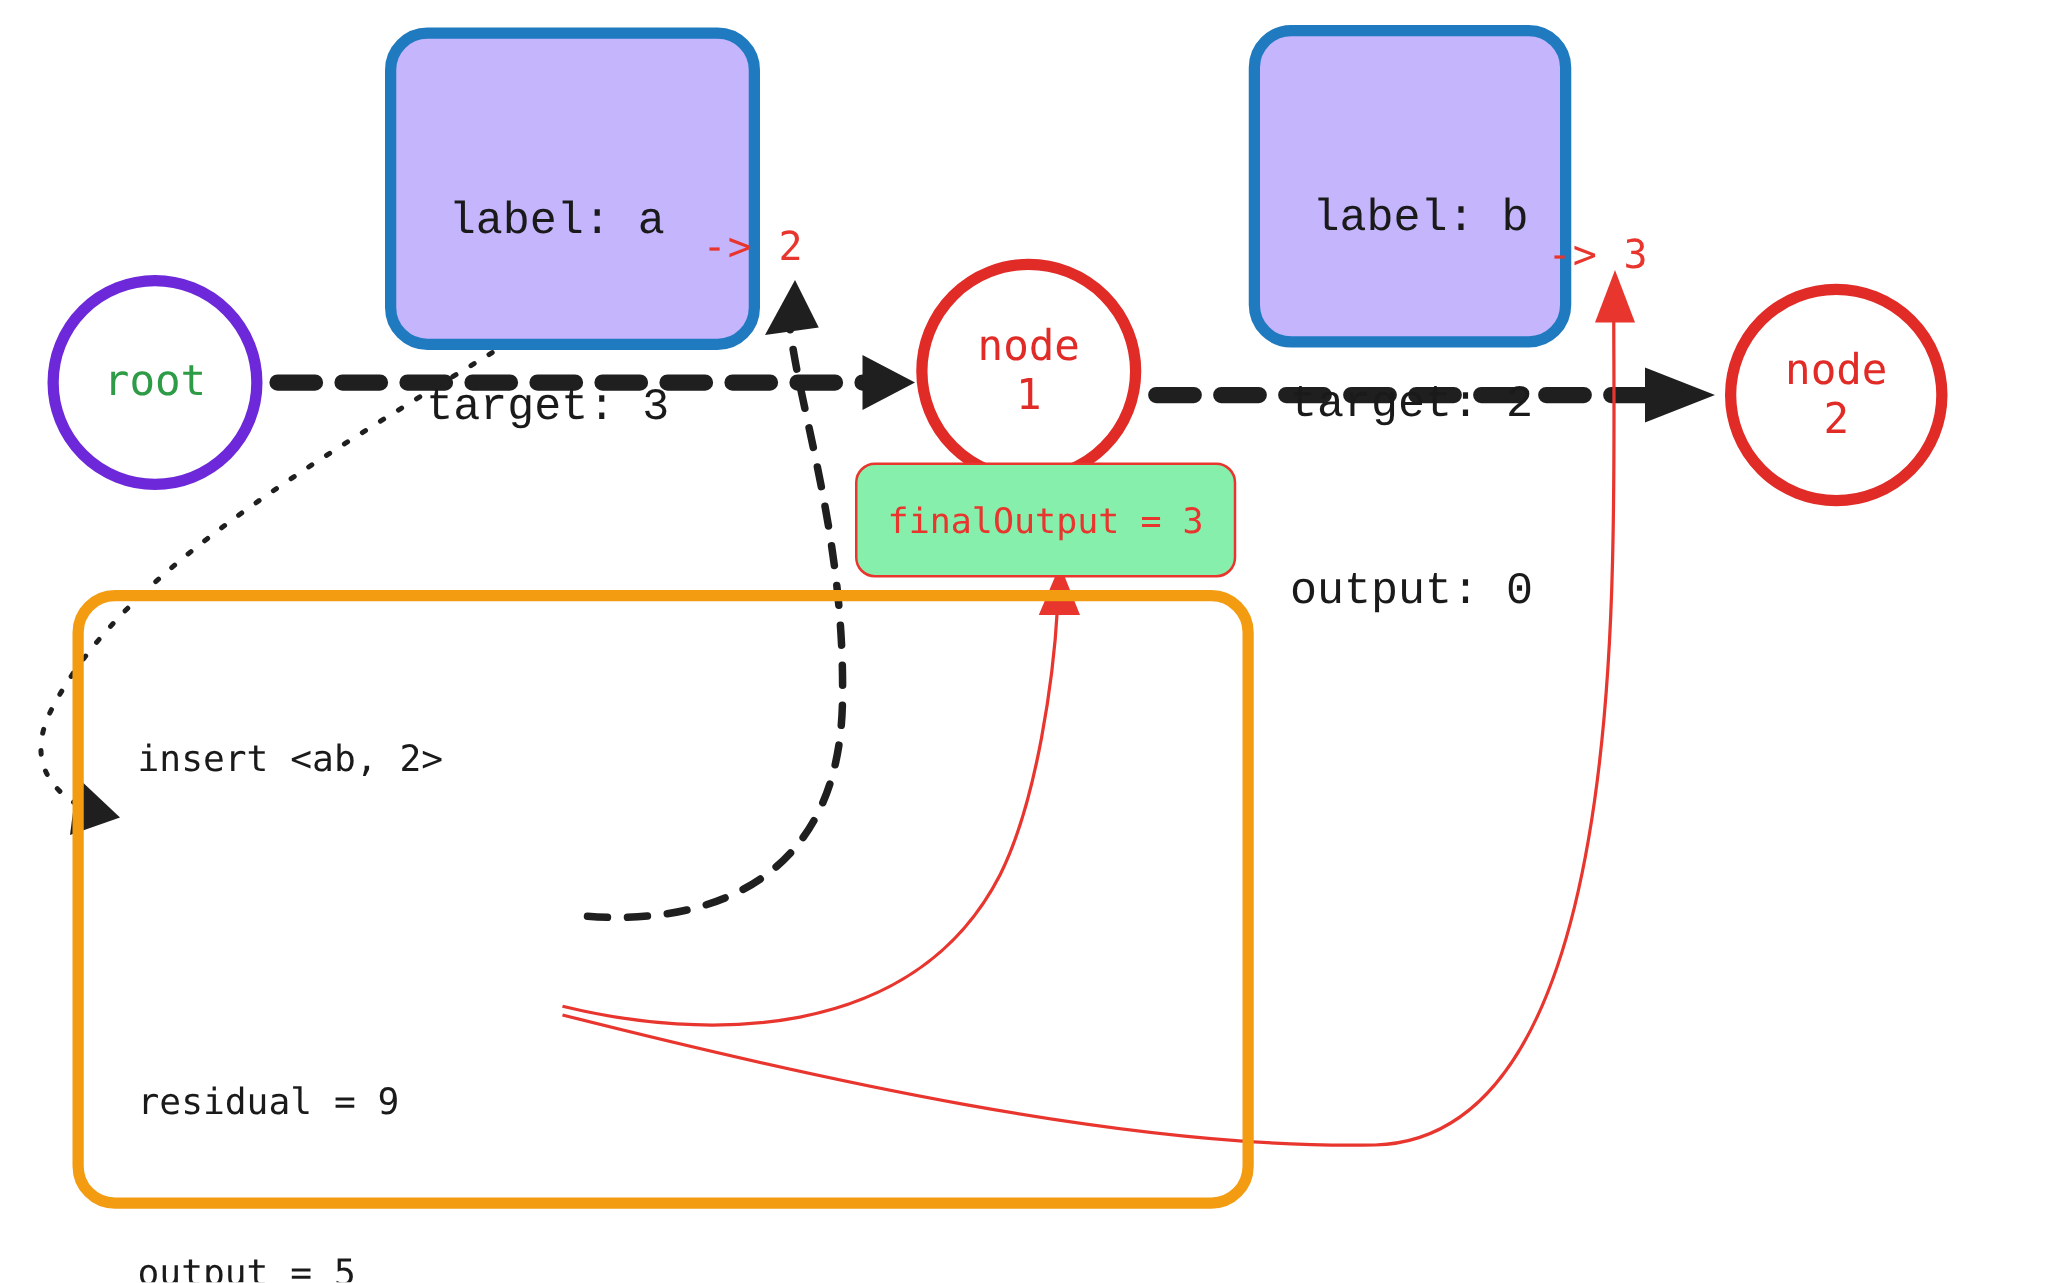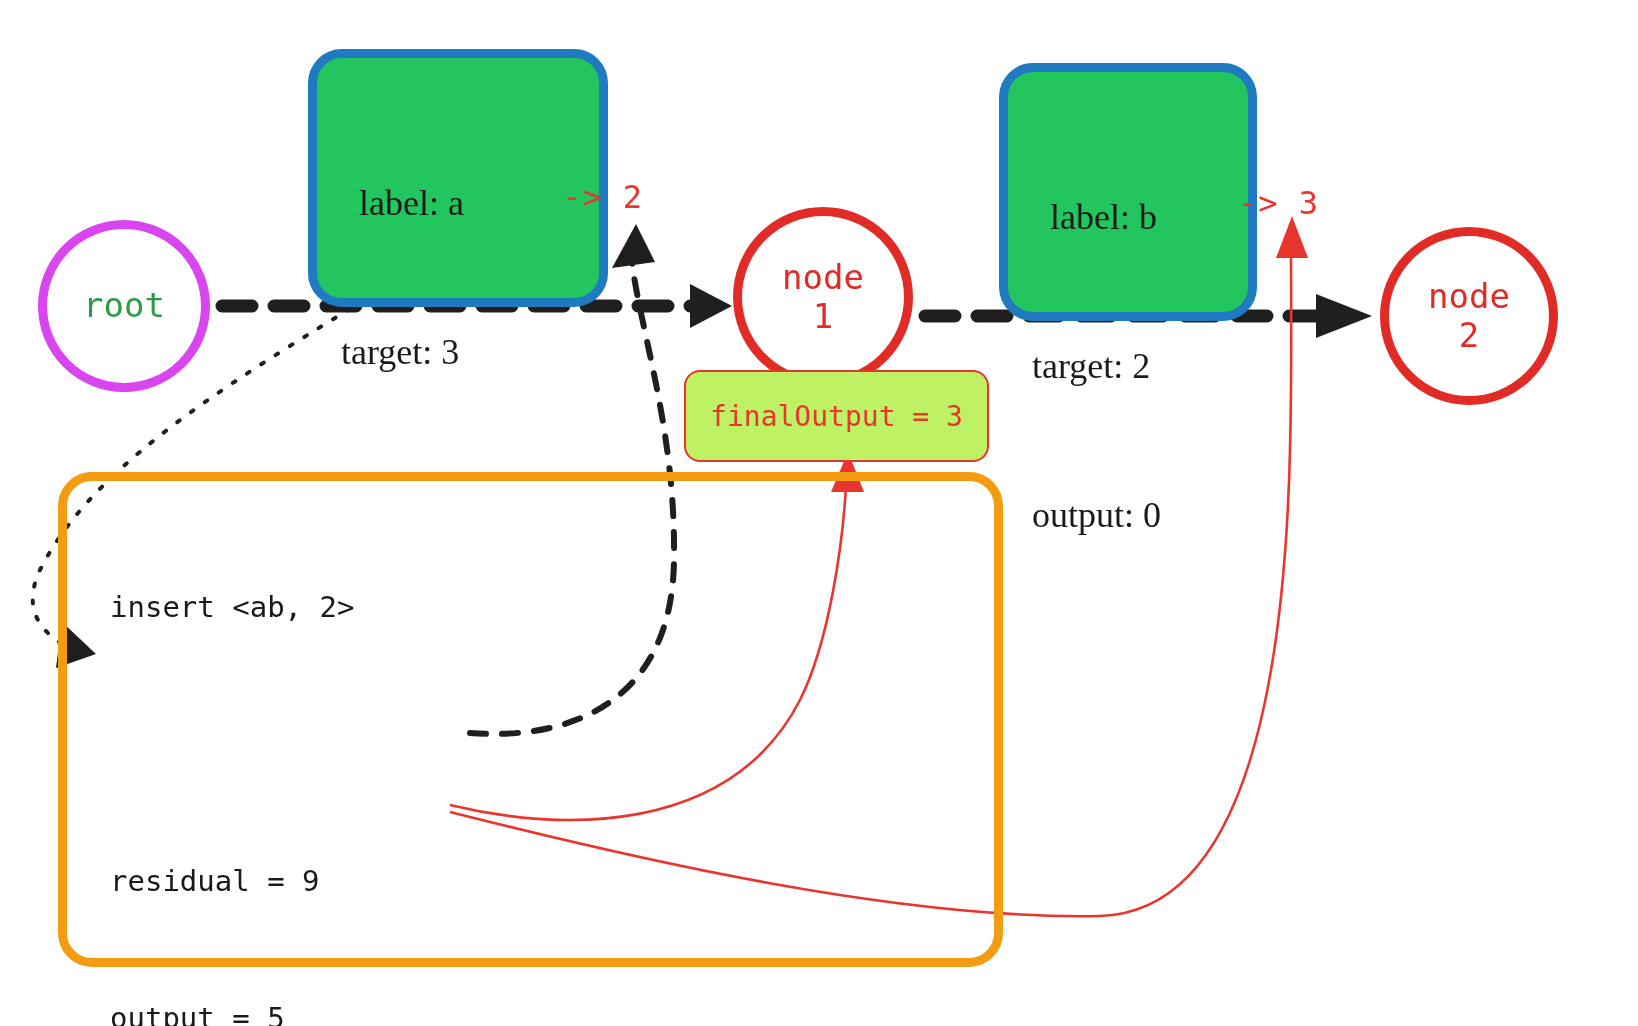--- a/index.html
+++ b/index.html
@@ -35,21 +35,21 @@
     align-items: center;
     justify-content: center;
     box-sizing: border-box;
     font-family: "DejaVu Sans Mono", monospace;
     line-height: 1.15;
     text-align: center;
   }
   #node-root {
     left: 38px; top: 220px;
     width: 172px; height: 172px;
-    border: 9px solid #d946ef;
+    border: 9px solid #6d28d9;
     color: #2e9b46;
     font-size: 34px;
   }
   #node-1 {
     left: 733px; top: 207px;
     width: 180px; height: 180px;
     border: 9px solid #e02b27;
     color: #e02b27;
     font-size: 34px;
   }
@@ -61,32 +61,31 @@
     font-size: 34px;
   }
   .node-line { display:block; }
 
   
   .edge-box {
     position: absolute;
     box-sizing: border-box;
     border: 9px solid #1f7ac0;
     border-radius: 34px;
-    background: #22c55e;
-    font-family: Liberation Serif, serif;
+    background: #c4b5fd;
+    font-family: Liberation Mono, monospace;
     font-size: 36px;
     color: #1a1a1a;
     line-height: 1.38;
     padding: 22px 24px 26px 24px;
     text-align: left;
     white-space: pre;
-    margin-top: 27px;
   }
   #edge-box-a { left: 308px; top: 22px; width: 300px; height: 258px; }
-  #edge-box-b { left: 999px; top: 36px; width: 258px; height: 258px; }
+  #edge-box-b { left: 999px; top: 20px; width: 258px; height: 258px; }
   .edge-box .row { display: block; }
   .edge-box .indent-a { padding-left: 18px; }
 
   
   .arrow-note {
     position: absolute;
     font-family: "DejaVu Sans Mono", monospace;
     font-size: 32px;
     color: #e8352e;
     white-space: pre;
@@ -96,21 +95,21 @@
   #arrow-note-b { left: 1238px; top: 184px; }
 
   
   #final-output-box {
     position: absolute;
     left: 684px; top: 370px;
     width: 305px; height: 92px;
     box-sizing: border-box;
     border: 2px solid #e8352e;
     border-radius: 16px;
-    background: #bef264;
+    background: #86efac;
     display: flex;
     align-items: center;
     justify-content: center;
     color: #e8352e;
     font-family: "DejaVu Sans Mono", monospace;
     font-size: 28px;
     white-space: pre;
   }
 
   

